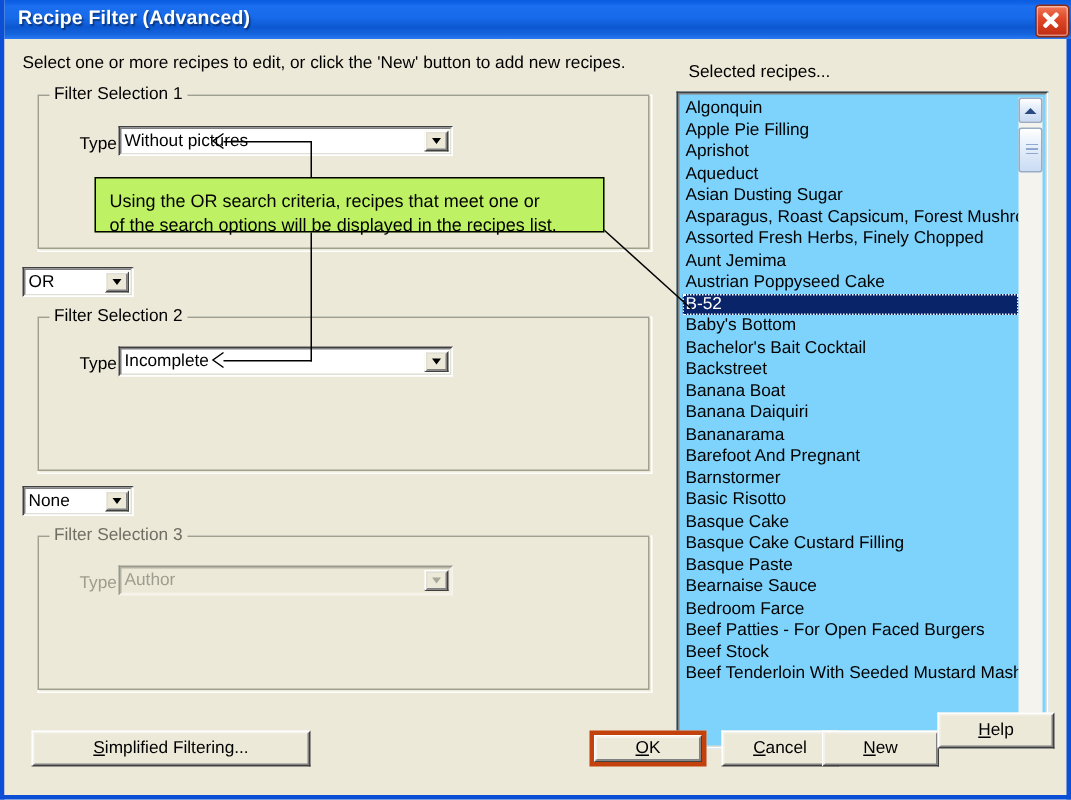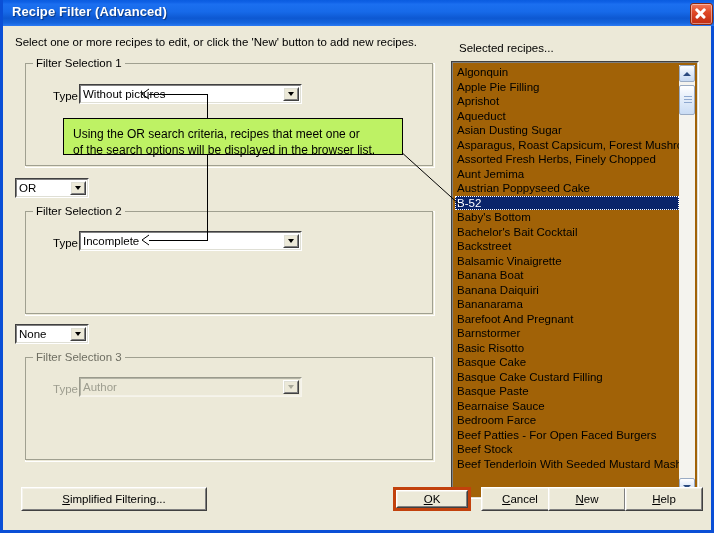--- a/index.html
+++ b/index.html
@@ -190,21 +190,21 @@
   .leader-diag {
     position: absolute;
     z-index: 39;
     overflow: visible;
   }
 
   
   #listbox {
     position: absolute;
     box-sizing: border-box;
-    background: #a16207;
+    background: #7dd3fc;
     border: 1px solid;
     border-color: #404040 #ffffff #ffffff #404040;
     overflow: hidden;
   }
   #listbox .lb-inner {
     position: absolute;
     left: 0; top: 0; right: 0; bottom: 0;
     border: 1px solid;
     border-color: #808080 #dfdfd5 #dfdfd5 #808080;
     box-sizing: border-box;
@@ -413,40 +413,39 @@
     <div class="leader" style="left:146px; top:214px; width:59px; height:1px;"></div>
     <svg class="leader-diag" style="left:138px; top:208px;" width="14" height="14">
       <polyline points="8,1 1,6 8,11" fill="none" stroke="#000" stroke-width="1"></polyline>
     </svg>
 
     <svg class="leader-diag" style="left:396px; top:124px;" width="70" height="60">
       <line x1="0" y1="0" x2="62" y2="56" stroke="#000" stroke-width="1"></line>
     </svg>
 
     <div id="callout" style="left:60px; top:92px; width:340px; height:37px;">
-      <div class="ctxt"><span>Using the OR search criteria, recipes that meet one or</span><br><span>of the search options will be displayed in the browser list.</span></div>
+      <div class="ctxt"><span>Using the OR search criteria, recipes that meet one or</span><br><span>of the search options will be displayed in the recipes list.</span></div>
     </div>
 
     <div id="listbox" style="left:448px; top:35px; width:248px; height:438px;">
       <div class="lb-inner">
         <div id="listitems">
             <div class="li">Algonquin</div>
             <div class="li">Apple Pie Filling</div>
             <div class="li">Aprishot</div>
             <div class="li">Aqueduct</div>
             <div class="li">Asian Dusting Sugar</div>
             <div class="li">Asparagus, Roast Capsicum, Forest Mushroom</div>
             <div class="li">Assorted Fresh Herbs, Finely Chopped</div>
             <div class="li">Aunt Jemima</div>
             <div class="li">Austrian Poppyseed Cake</div>
             <div class="li sel">B-52</div>
             <div class="li">Baby's Bottom</div>
             <div class="li">Bachelor's Bait Cocktail</div>
             <div class="li">Backstreet</div>
-            <div class="li">Balsamic Vinaigrette</div>
             <div class="li">Banana Boat</div>
             <div class="li">Banana Daiquiri</div>
             <div class="li">Bananarama</div>
             <div class="li">Barefoot And Pregnant</div>
             <div class="li">Barnstormer</div>
             <div class="li">Basic Risotto</div>
             <div class="li">Basque Cake</div>
             <div class="li">Basque Cake Custard Filling</div>
             <div class="li">Basque Paste</div>
             <div class="li">Bearnaise Sauce</div>
@@ -488,20 +487,20 @@
           <span><u>C</u><span>ancel</span></span>
         </div>
     </div>
 
     <div class="btn" style="left:545px; top:461px; width:78px; height:24px;">
       <div class="binner">
           <span><u>N</u><span>ew</span></span>
         </div>
     </div>
 
-    <div class="btn" style="left:622px; top:461px; width:78px; height:24px;">
+    <div class="btn" style="left:622px; top:449px; width:78px; height:24px;">
       <div class="binner">
           <span><u>H</u><span>elp</span></span>
         </div>
     </div>
 
   </div>
 </div>
 
 </body></html>

